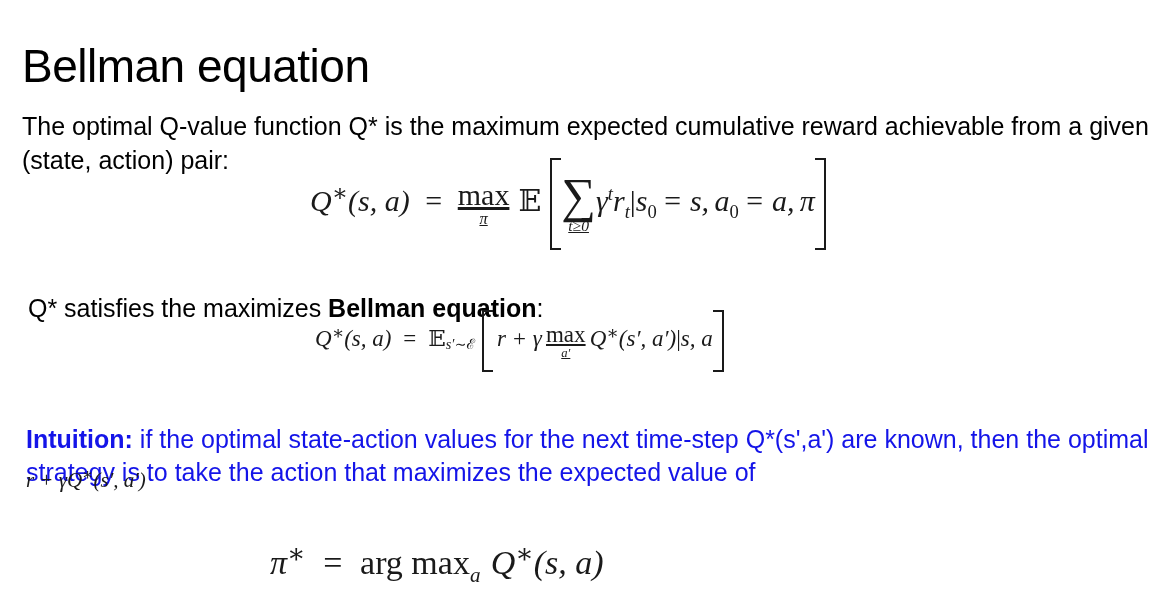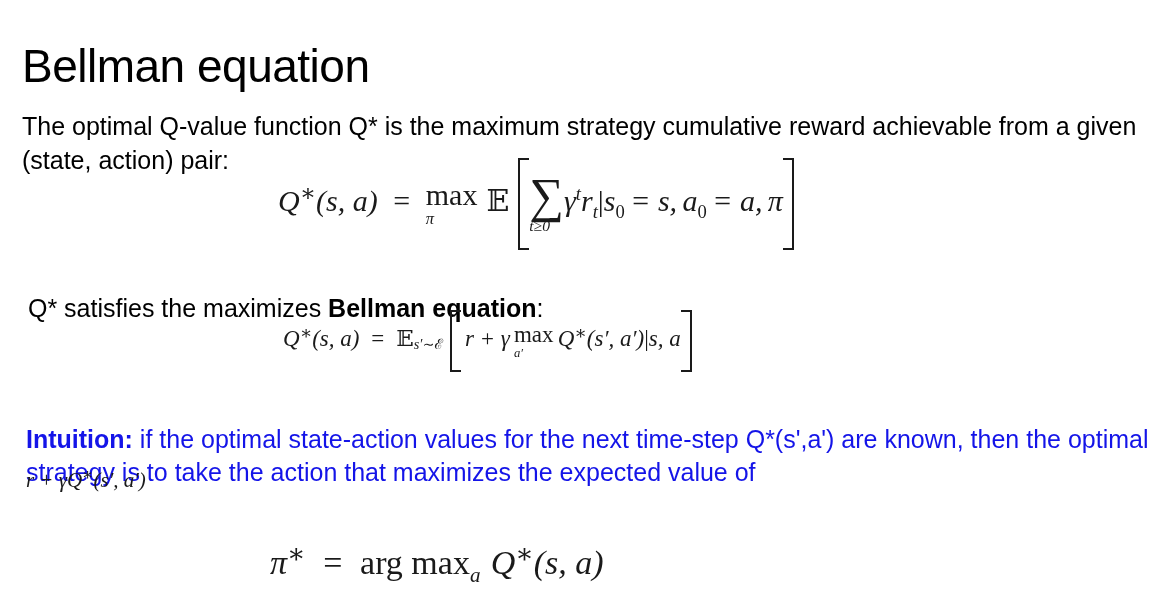--- a/index.html
+++ b/index.html
@@ -90,32 +90,34 @@
   }
   .brk.left  { border: 2px solid #1a1a1a; border-right: none; }
   .brk.right { border: 2px solid #1a1a1a; border-left: none; }
   .sub { font-size: 0.62em; vertical-align: sub; font-style: italic; }
   .sub-up { font-size: 0.62em; vertical-align: -0.18em; font-style: italic; }
   .star { font-size: 0.80em; vertical-align: 0.42em; font-style: normal; }
 
   
   .oplim {
     display: inline-block;
+    text-align: center;
     vertical-align: middle;
     line-height: 1;
+    text-decoration: underline;
   }
   .oplim .top   { display: block; font-style: normal; }
   .oplim .bot   { display: block; font-size: 0.55em; margin-top: 1px; }
   .oplim.sigma .top { font-size: 1.62em; line-height: 0.88; }
   .oplim.sigma .bot { font-size: 0.52em; margin-top: 0px; }
 
   .bb { font-family: "DejaVu Serif", "Liberation Serif", serif; font-style: normal; }
 
   
-  .eq-block { position: absolute; white-space: nowrap; }
+  .eq-block { position: absolute; white-space: nowrap; margin-left: 32px; }
 
   .eq1 {
     left: 278px;
     top: 158px;
     font-size: 30px;
   }
   .eq1 .brk { height: 92px; }
 
   .eq2 {
     left: 283px;
@@ -143,21 +145,21 @@
   .sp3 { display:inline-block; width:0.30em; }
   .sp5 { display:inline-block; width:0.52em; }
 </style>
 </head>
 <body>
 
 <div class="slide">
 
   <h1 class="slide-title">Bellman equation</h1>
 
-  <p class="para para-intro">The optimal Q-value function Q* is the maximum strategy cumulative reward achievable from a given (state, action) pair:</p>
+  <p class="para para-intro">The optimal Q-value function Q* is the maximum expected cumulative reward achievable from a given (state, action) pair:</p>
 
   <div class="eq-block eq1 math">
     <span class="mi">Q</span><span class="star">∗</span><span class="mi">(s, a)</span><span class="sp5"></span><span class="mo">=</span><span class="sp5"></span><span class="oplim"><span class="top mop">max</span><span class="bot mi">π</span></span><span class="sp3"></span><span class="bb">𝔼</span><span class="sp3"></span><span class="brk left"></span><span class="oplim sigma"><span class="top">∑</span><span class="bot mi">t≥0</span></span><span class="mi">γ</span><span class="sub" style="vertical-align:super">t</span><span class="mi">r</span><span class="sub">t</span><span class="mo">|</span><span class="mi">s</span><span class="sub mn" style="font-style:normal">0</span><span class="sp2"></span><span class="mi">= s,</span><span class="sp2"></span><span class="mi">a</span><span class="sub mn" style="font-style:normal">0</span><span class="sp2"></span><span class="mi">= a,</span><span class="sp2"></span><span class="mi">π</span><span class="brk right"></span>
   </div>
 
   <p class="para para-satisfies"><span>Q* satisfies the maximizes </span><b class="bold">Bellman equation</b><span>:</span></p>
 
   <div class="eq-block eq2 math">
     <span class="mi">Q</span><span class="star">∗</span><span class="mi">(s, a)</span><span class="sp5"></span><span class="mo">=</span><span class="sp5"></span><span class="bb">𝔼</span><span class="sub-up">s′</span><span class="sub-up" style="font-style:normal">∼</span><span class="sub-up" style="font-style:normal;font-family:'DejaVu Serif',serif">ℰ</span><span class="sp3"></span><span class="brk left"></span><span class="sp2"></span><span class="mi">r</span><span class="sp3"></span><span class="mo">+</span><span class="sp3"></span><span class="mi">γ</span><span class="sp2"></span><span class="oplim"><span class="top mop">max</span><span class="bot mi">a′</span></span><span class="sp2"></span><span class="mi">Q</span><span class="star">∗</span><span class="mi">(s′, a′)</span><span class="mo">|</span><span class="mi">s, a</span><span class="brk right"></span>
   </div>

